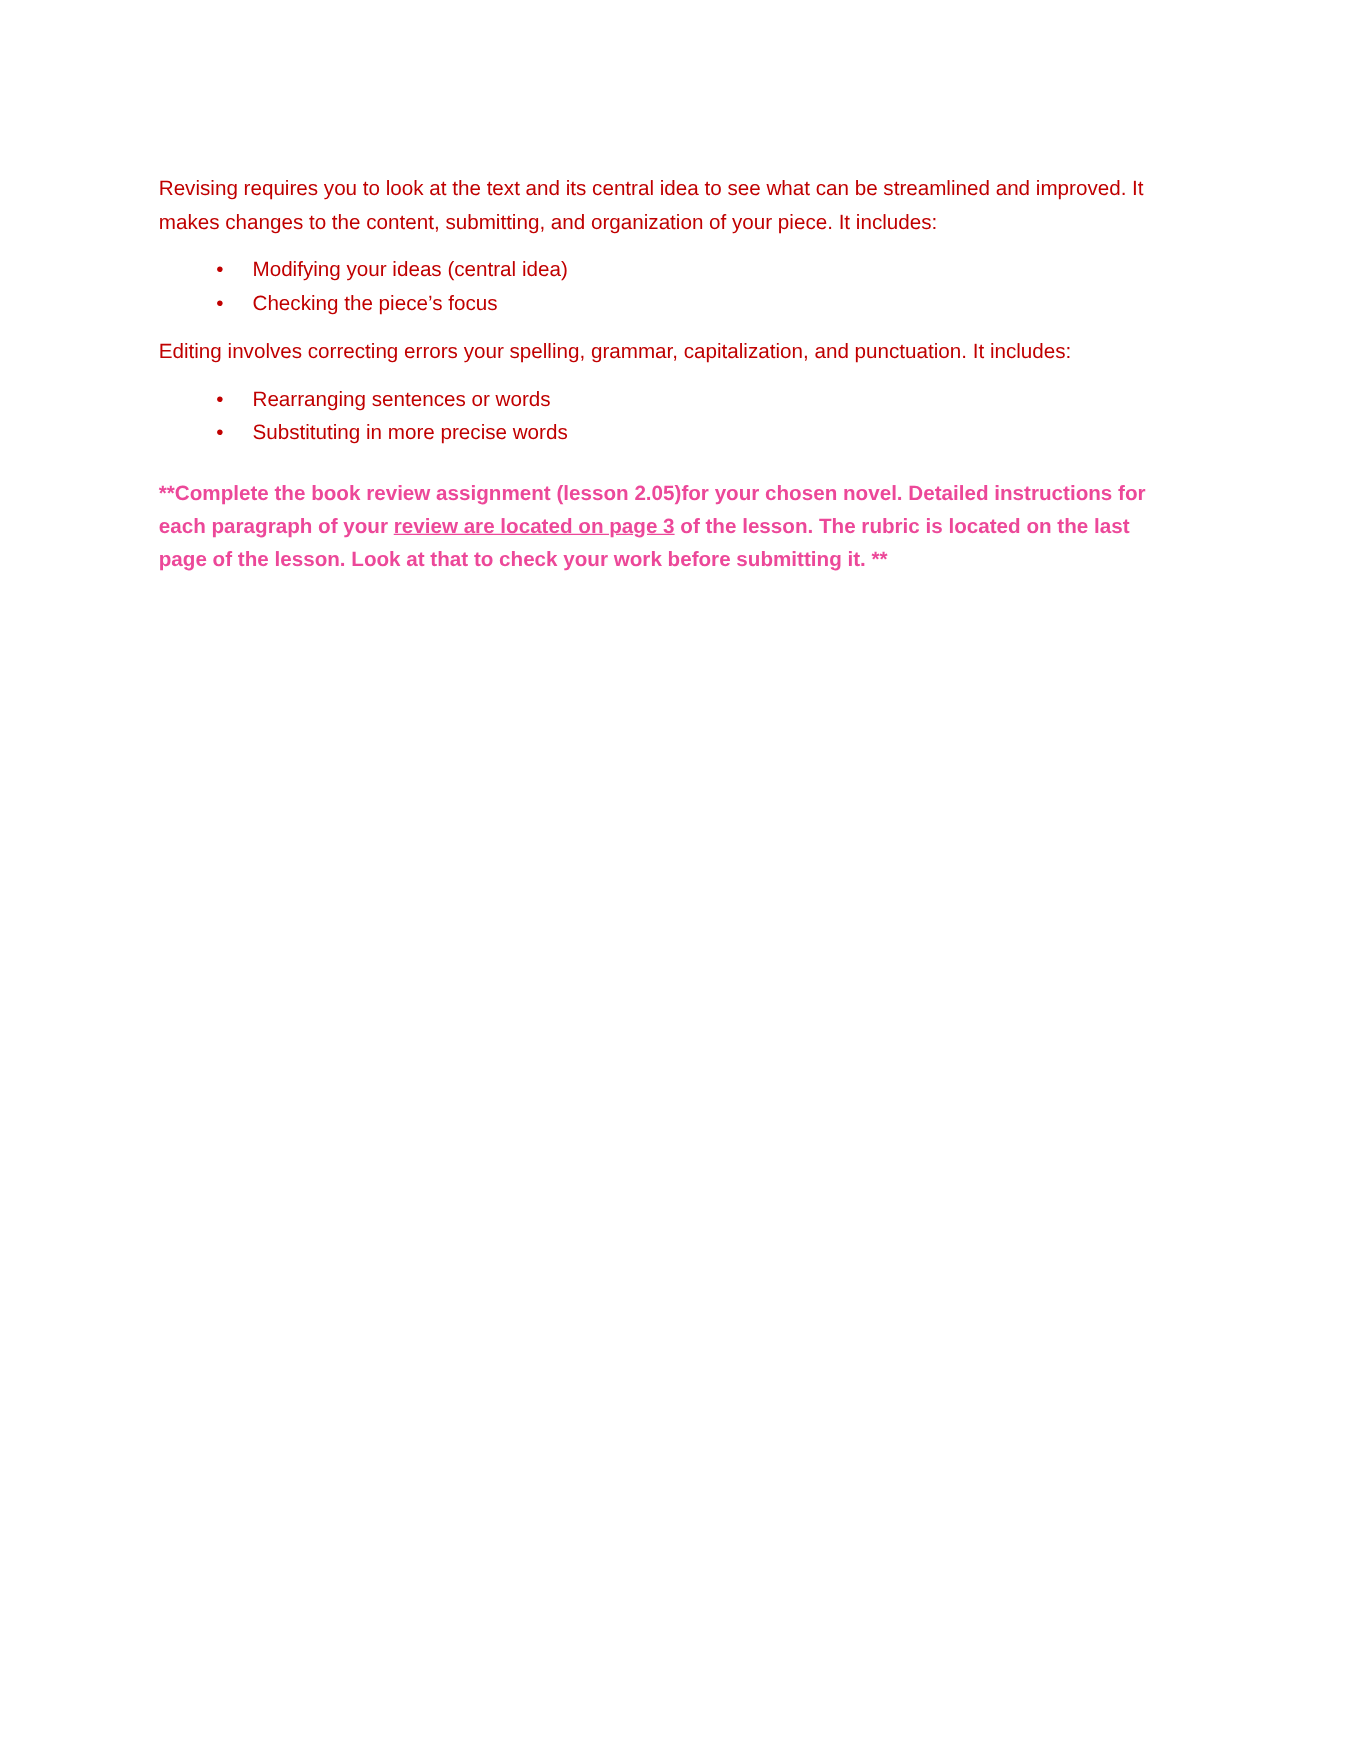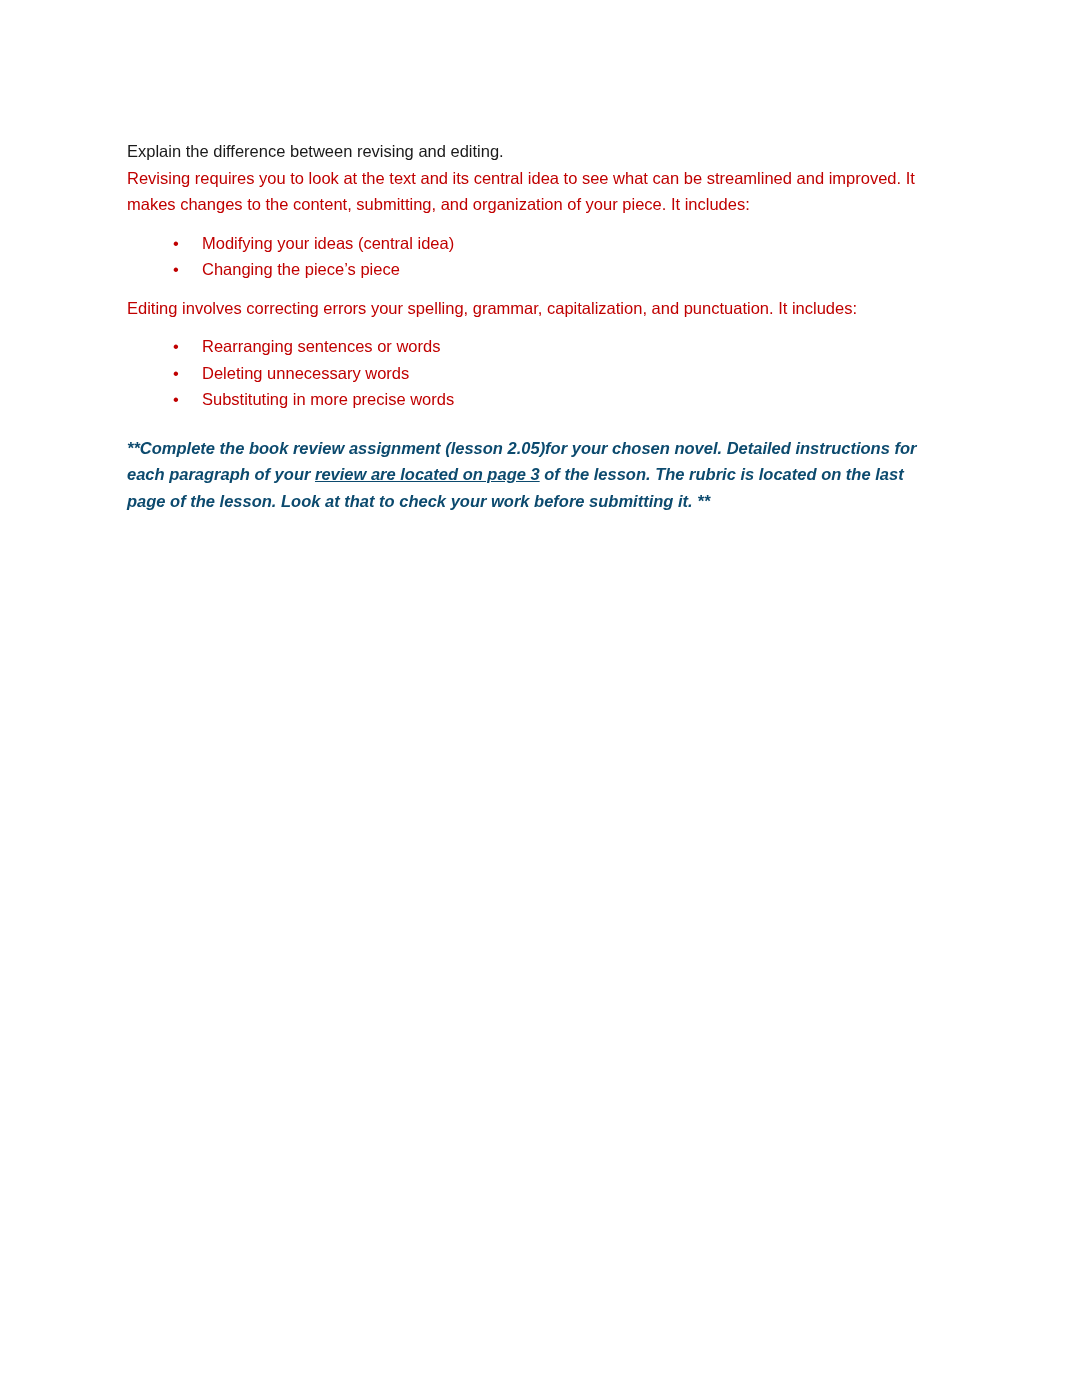--- a/index.html
+++ b/index.html
@@ -47,46 +47,43 @@
     position: absolute;
     left: 34px;
     top: 0;
     color: #c00000;
     font-size: 16.5px;
   }
 
   .note {
     margin-top: 22px;
     font-weight: bold;
-    color: #0c4a6e;
+    color: #ec4899;
     max-width: 818px;
-    font-style: italic;
   }
 
   .underline {
     text-decoration: underline;
   }
 </style>
 </head>
 <body>
 
 <div class="page">
 
-  <p class="black-text">Explain the difference between revising and editing.</p>
 
   <p class="red-text">Revising requires you to look at the text and its central idea to see what can be streamlined and improved. It makes changes to the content, submitting, and organization of your piece. It includes:</p>
 
   <ul class="bullet-list">
     <li>Modifying your ideas (central idea)</li>
-    <li>Changing the piece’s piece</li>
+    <li>Checking the piece’s focus</li>
   </ul>
 
   <p class="red-text">Editing involves correcting errors your spelling, grammar, capitalization, and punctuation. It includes:</p>
 
   <ul class="bullet-list">
     <li>Rearranging sentences or words</li>
-    <li>Deleting unnecessary words</li>
     <li>Substituting in more precise words</li>
   </ul>
 
   <p class="note"><span>**Complete the book review assignment (lesson 2.05)for your chosen novel. Detailed instructions for each paragraph of your </span><span class="underline">review are located on page 3</span><span> of the lesson. The rubric is located on the last page of the lesson. Look at that to check your work before submitting it. **</span></p>
 
 </div>
 
 </body></html>

